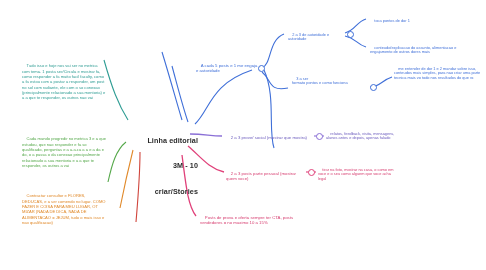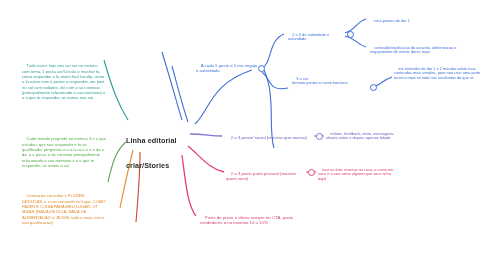--- a/index.html
+++ b/index.html
@@ -8,21 +8,21 @@
     font-family:"Liberation Sans","DejaVu Sans",sans-serif;
     -webkit-font-smoothing:antialiased;
   }
   #canvas{position:absolute;inset:0;width:486px;height:270px;}
   svg.links{position:absolute;left:0;top:0;width:486px;height:270px;pointer-events:none;}
 
   .node{position:absolute;line-height:1.18;white-space:pre-wrap;}
 
   
   .central{
-    font-size:7.2px;font-weight:bold;color:#2b2b2b;text-align:left;
+    font-size:7.2px;font-weight:bold;color:#2b2b2b;text-align:right;
     letter-spacing:.1px;
   }
 
   
   .lvl1{font-size:4.3px;color:#3b3b3b;}
   .lvl2{font-size:3.9px;color:#4a4a4a;}
 
   
   .memo{font-size:4.1px;line-height:1.3;}
   .memo-teal{color:#2e9c93;}
@@ -65,20 +65,21 @@
     <path d="M314,136 L324,136" stroke="#8a6fd6" stroke-width="1.1" fill="none"></path>
 
     <path d="M188,146 C200,156 208,168 224,172" stroke="#e0417a" stroke-width="1.3" fill="none"></path>
     <path d="M306,172 L316,172" stroke="#e0417a" stroke-width="1.1" fill="none"></path>
 
     <path d="M182,155 C186,186 188,206 196,216" stroke="#e0417a" stroke-width="1.3" fill="none"></path>
   </svg>
 
   <div class="node central" style="left:126px;top:120px;width:72px;">
     <div>Linha editorial</div>
+    <div>3M - 10</div>
     <div>criar/Stories</div>
   </div>
 
   <div class="node lvl1" style="left:196px;top:58px;width:62px;color:#3f6fd8;">
     <span>A cada 5 posts e 1 me engaja e autoridade</span>
   </div>
   <div class="dot blue" style="left:258px;top:65px;"></div>
 
   <div class="node lvl2" style="left:288px;top:28px;width:58px;color:#3f6fd8;">
     <span>2 a 3 de autoridade e autoridade</span>

